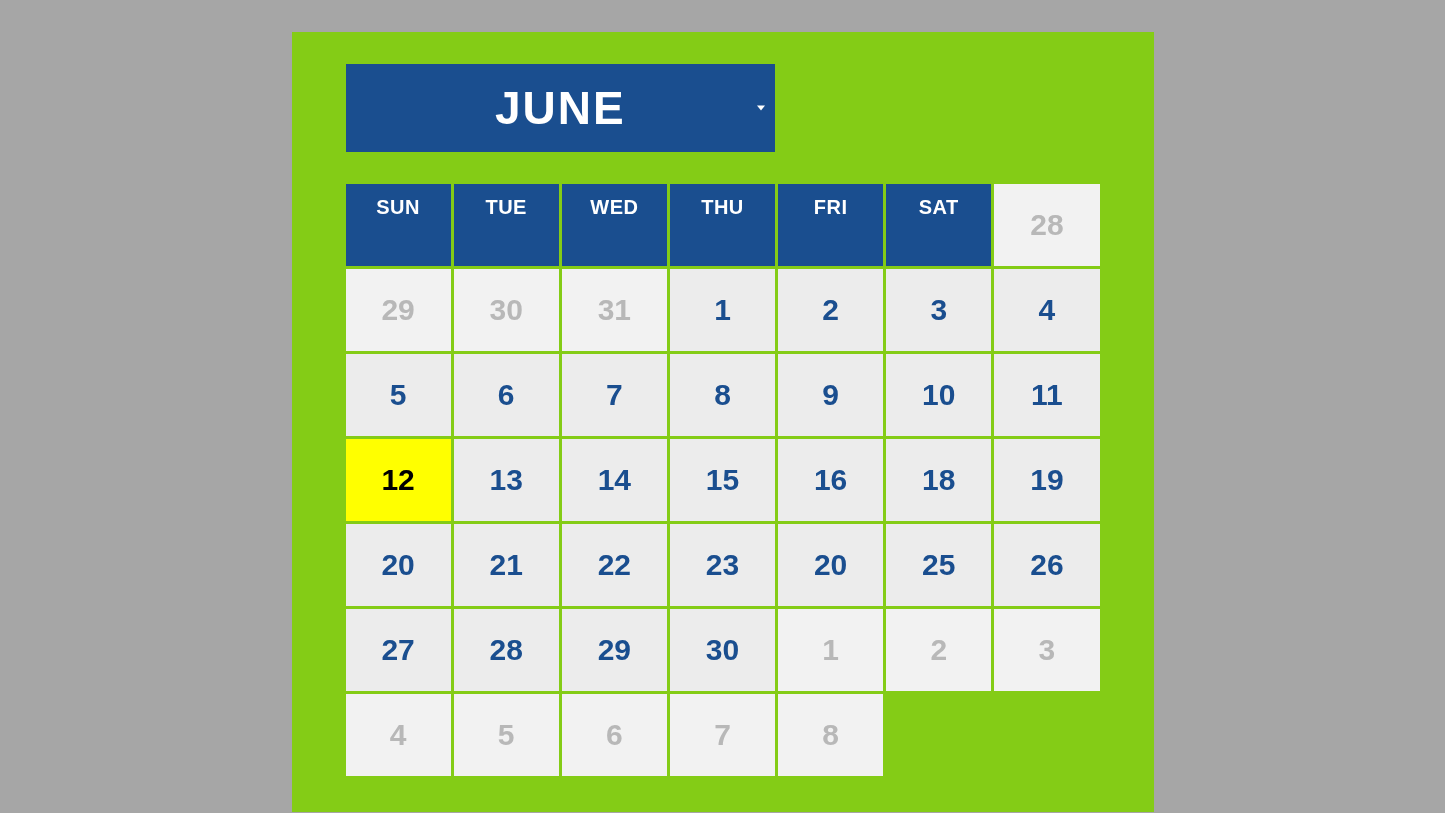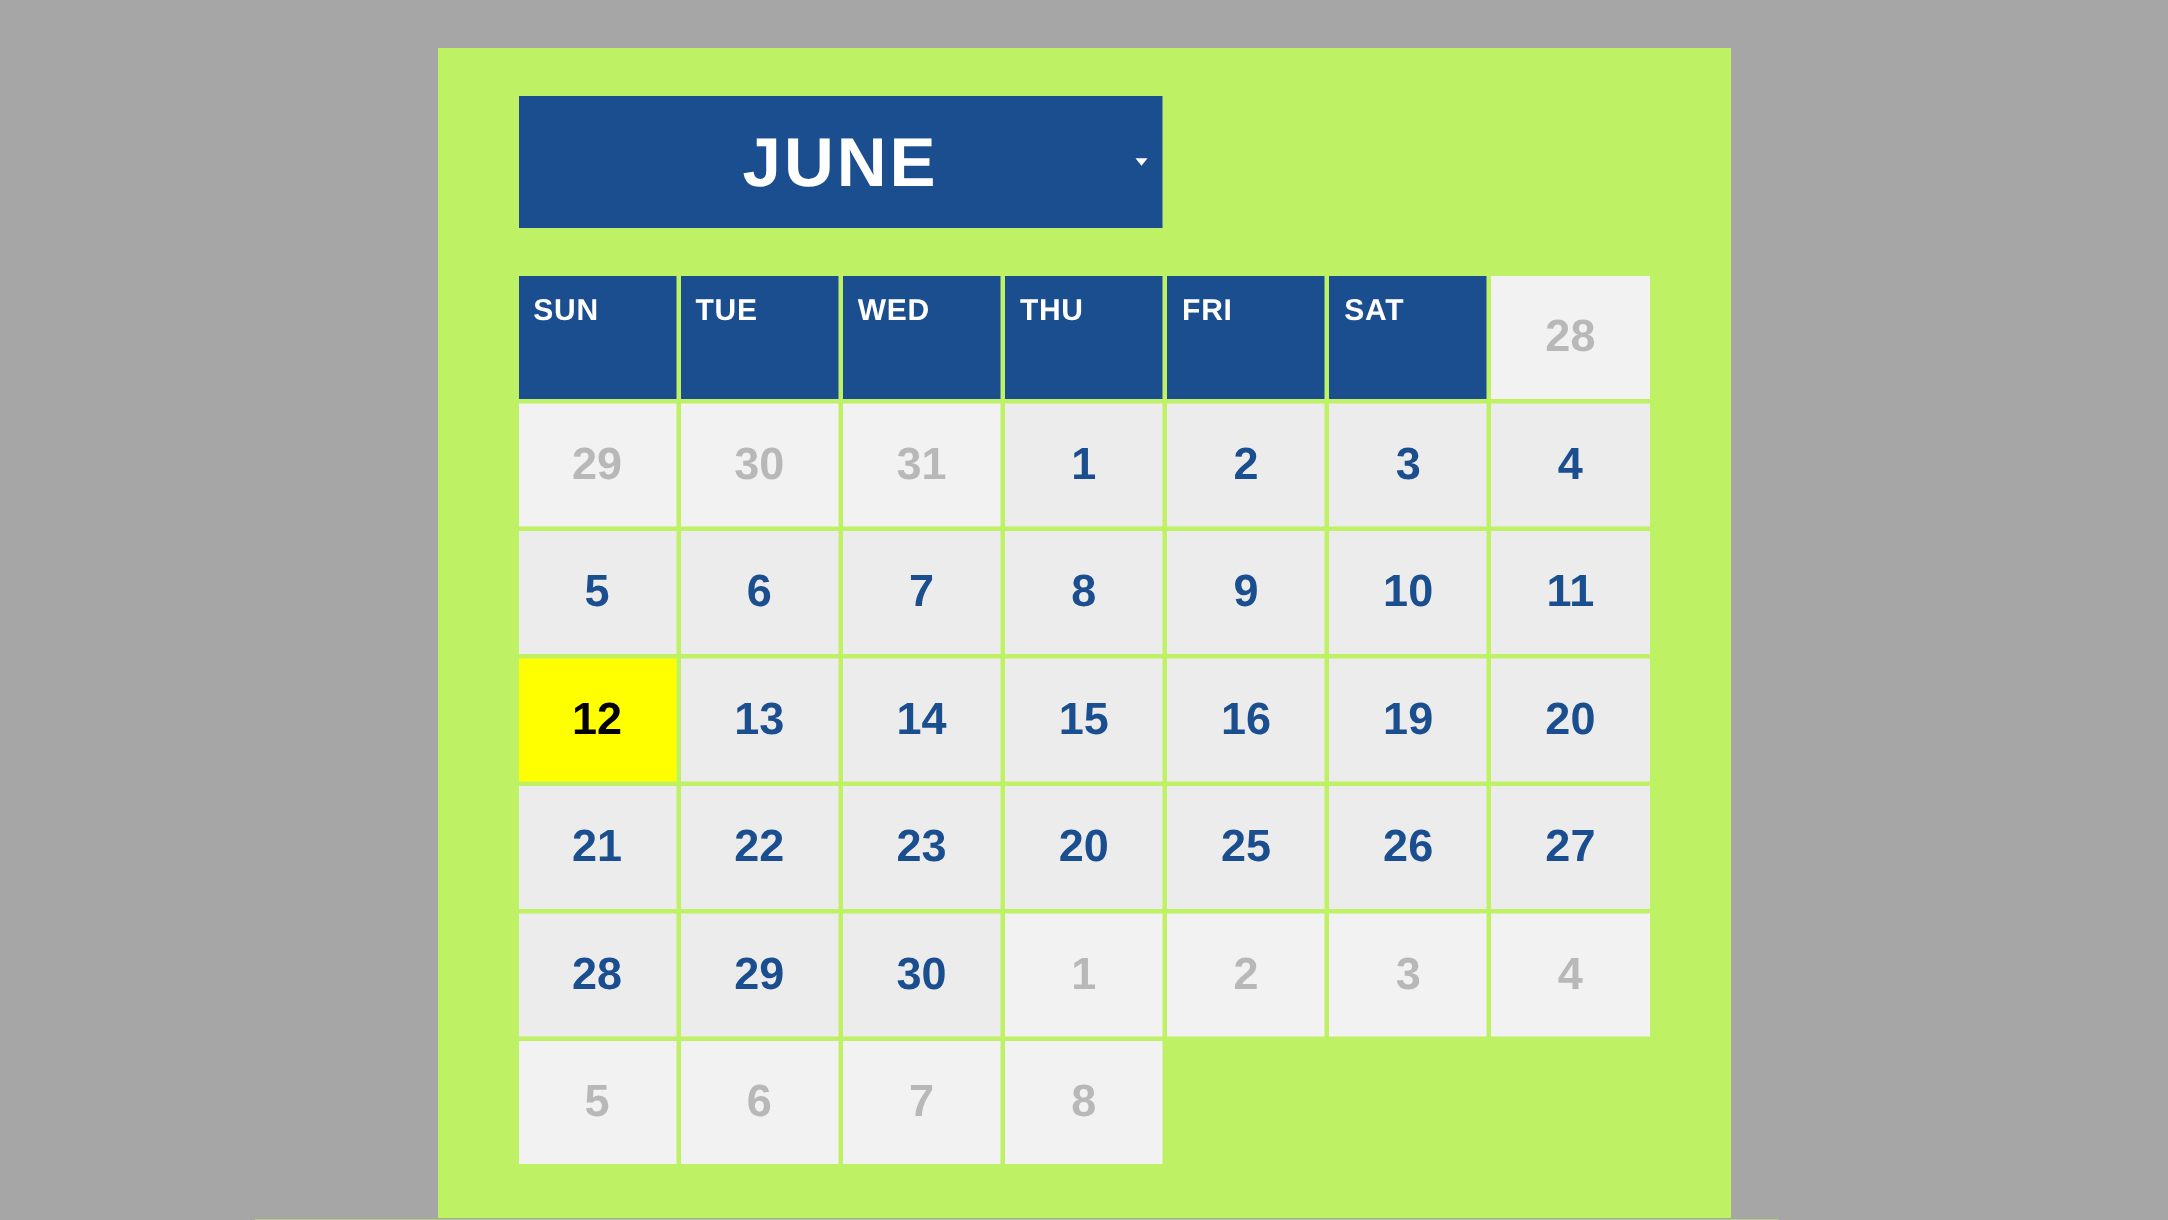--- a/index.html
+++ b/index.html
@@ -10,21 +10,21 @@
     body {
       background: #a6a6a6;
       font-family: Arial, Helvetica, sans-serif;
       display: flex;
       justify-content: center;
       align-items: flex-start;
       min-height: 813px;
       padding-top: 32px;
     }
     .calendar-card {
-      background: #bef264;
+      background: #84cc16;
       width: 862px;
       padding: 32px 54px 36px 54px;
     }
     .header-row {
       display: flex;
       height: 88px;
       margin-bottom: 32px;
     }
     .month-cell {
       flex: 0 0 57%;
@@ -60,20 +60,21 @@
       border-top: 5px solid #ffffff;
     }
     .grid {
       display: grid;
       grid-template-columns: repeat(7, 1fr);
       gap: 3px;
     }
     .dow {
       background: #1a4e8f;
       color: #ffffff;
+      text-align: center;
       font-weight: 700;
       font-size: 20px;
       padding: 12px 10px;
       letter-spacing: 0.5px;
     }
     .day {
       background: #ececec;
       color: #1a4e8f;
       text-align: center;
       font-weight: 700;
@@ -123,20 +124,21 @@
       <div class="day">7</div>
       <div class="day">8</div>
       <div class="day">9</div>
       <div class="day">10</div>
       <div class="day">11</div>
       <div class="day highlight">12</div>
       <div class="day">13</div>
       <div class="day">14</div>
       <div class="day">15</div>
       <div class="day">16</div>
+      <div class="day">18</div>
       <div class="day">19</div>
       <div class="day">20</div>
       <div class="day">21</div>
       <div class="day">22</div>
       <div class="day">23</div>
       <div class="day">20</div>
       <div class="day">25</div>
       <div class="day">26</div>
       <div class="day">27</div>
       <div class="day">28</div>

